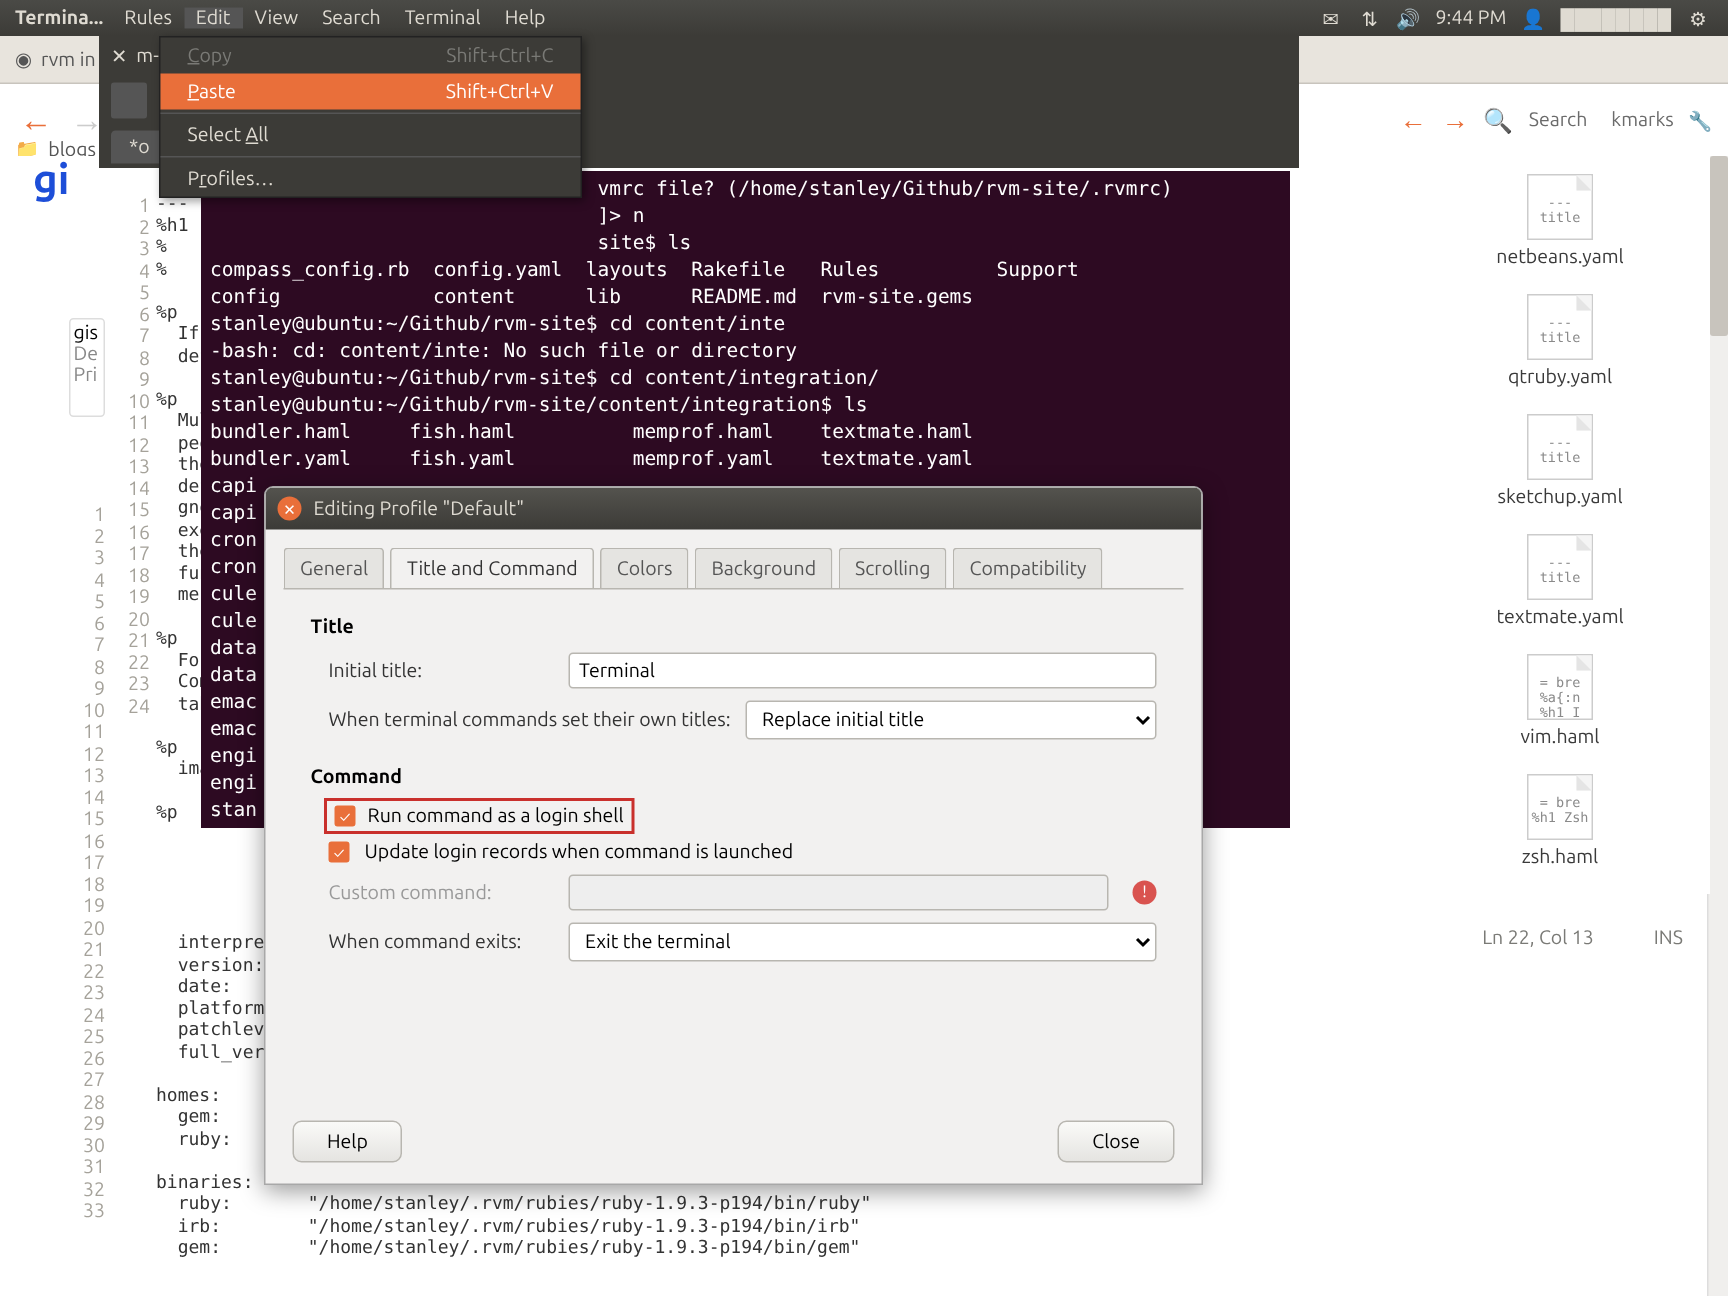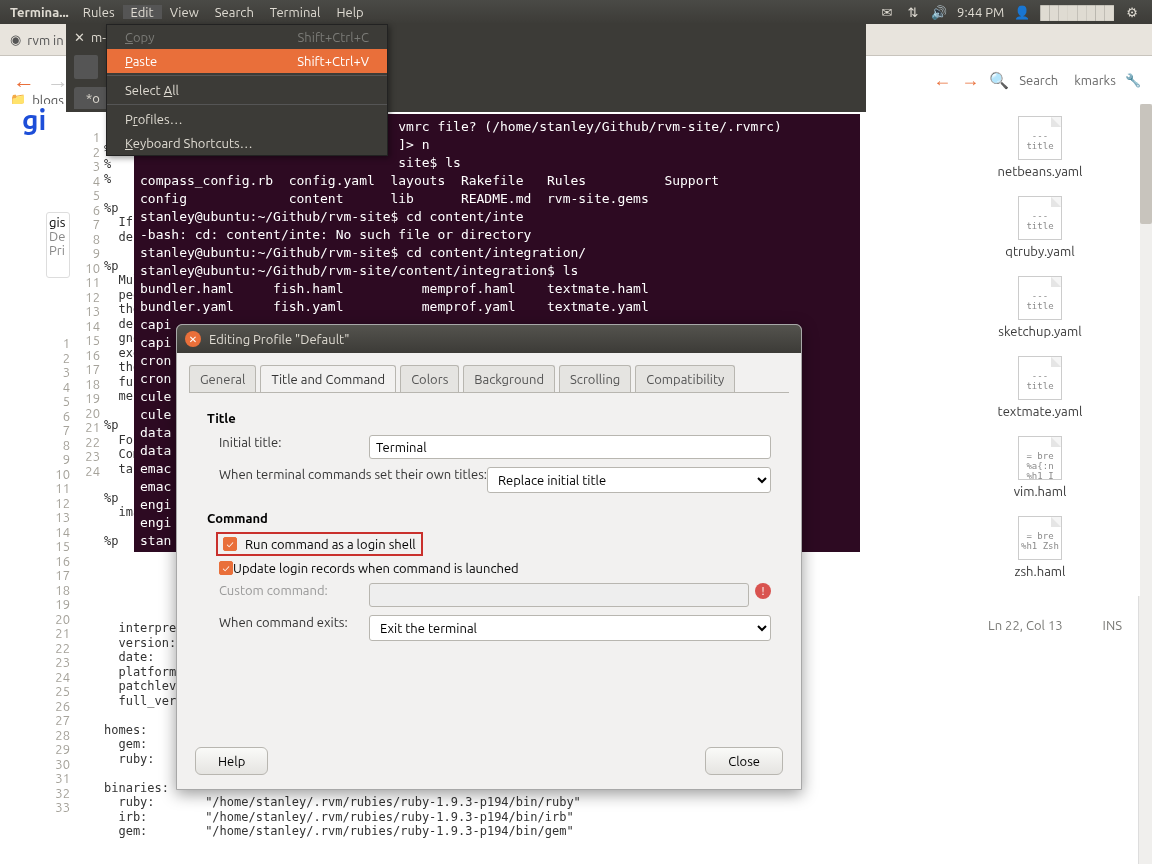--- a/index.html
+++ b/index.html
@@ -41,21 +41,21 @@
 .fileicon::before{content:"";position:absolute;right:0;top:0;border-top:10px solid #f5f5f5;border-left:10px solid #e5e5e5}
 .fitem{text-align:center;margin-bottom:18px;color:#3a3a3a;font-size:12px}
 .dialog{position:absolute;left:176px;top:324px;width:626px;height:466px;background:#f2f1f0;z-index:50;border:1px solid #a8a8a8;box-shadow:0 4px 16px rgba(0,0,0,.4);border-radius:6px 6px 0 0;overflow:hidden}
 .dlg-title{height:28px;background:linear-gradient(#54534e,#3c3b37);display:flex;align-items:center;padding:0 8px;color:#dfdbd2;gap:8px}
 .dlg-close{width:16px;height:16px;border-radius:50%;background:#e96f3a;display:flex;align-items:center;justify-content:center;color:#fff;font-size:10px}
 .tabrow{display:flex;padding:12px 12px 0;gap:4px}
 .dtab{padding:6px 10px;background:#e5e4e1;border:1px solid #b8b6b0;border-bottom:none;border-radius:3px 3px 0 0;color:#555;cursor:pointer}
 .dtab.active{background:#f2f1f0;color:#333}
 .dlg-body{padding:14px 18px;border-top:1px solid #b8b6b0;margin:0 12px}
 .sect{font-weight:bold;margin:4px 0 10px}
-.row{display:flex;align-items:flex-start;margin:8px 0;gap:0}
+.row{display:flex;align-items:center;margin:8px 0;gap:10px}
 .row label{width:150px;color:#333}
 .row.ind{margin-left:12px}
 input.txt{flex:1;padding:4px 6px;border:1px solid #b8b6b0;border-radius:3px;background:#fff}
 input.txt:disabled{background:#eee}
 select.sel{flex:1;padding:4px 6px;border:1px solid #b8b6b0;border-radius:3px;background:#fff}
 .chk{width:14px;height:14px;border:1px solid #b8b6b0;border-radius:2px;display:inline-flex;align-items:center;justify-content:center;background:#fff}
 .chk.ck{background:#e96f3a;border-color:#e96f3a;color:#fff;font-size:10px}
 .boxed2{outline:2px solid #c9302c;outline-offset:1px;padding:2px 4px;display:inline-flex;align-items:center;gap:8px}
 .dlg-foot{position:absolute;bottom:14px;left:18px;right:18px;display:flex;justify-content:space-between}
 .btn{padding:6px 22px;border:1px solid #b8b6b0;border-radius:6px;background:linear-gradient(#fafaf8,#e5e4e1);cursor:pointer}
@@ -95,23 +95,20 @@
       <span><span class="u">P</span>aste</span>
       <span>Shift+Ctrl+V</span>
     </div>
   <div class="sep"></div>
   <div class="item">
       <span>Select <span class="u">A</span>ll</span>
     </div>
   <div class="sep"></div>
   <div class="item">
       <span>P<span class="u">r</span>ofiles…</span>
-    </div>
-  <div class="item">
-      <span><span class="u">K</span>eyboard Shortcuts…</span>
     </div>
 </div>
 
 <div class="browser-top">
   <div class="tabstrip">
     <div class="tab">
         <span>◉</span>
         <span>rvm in</span>
       </div>
   </div>

